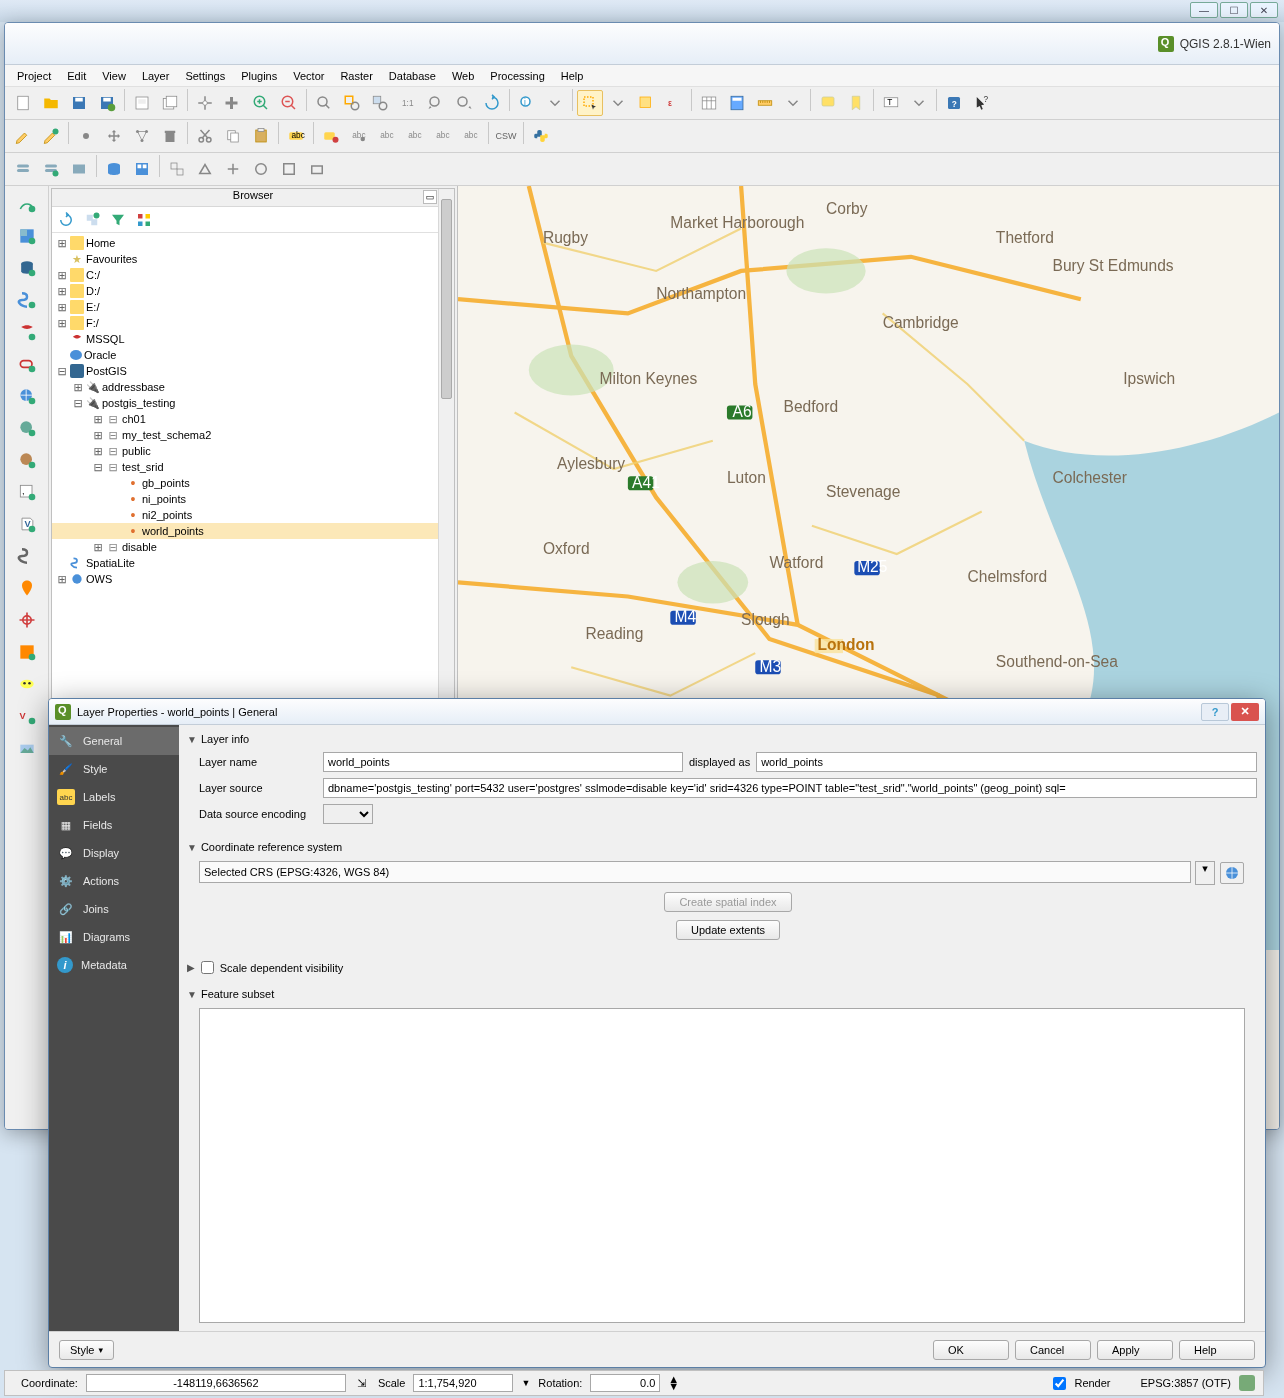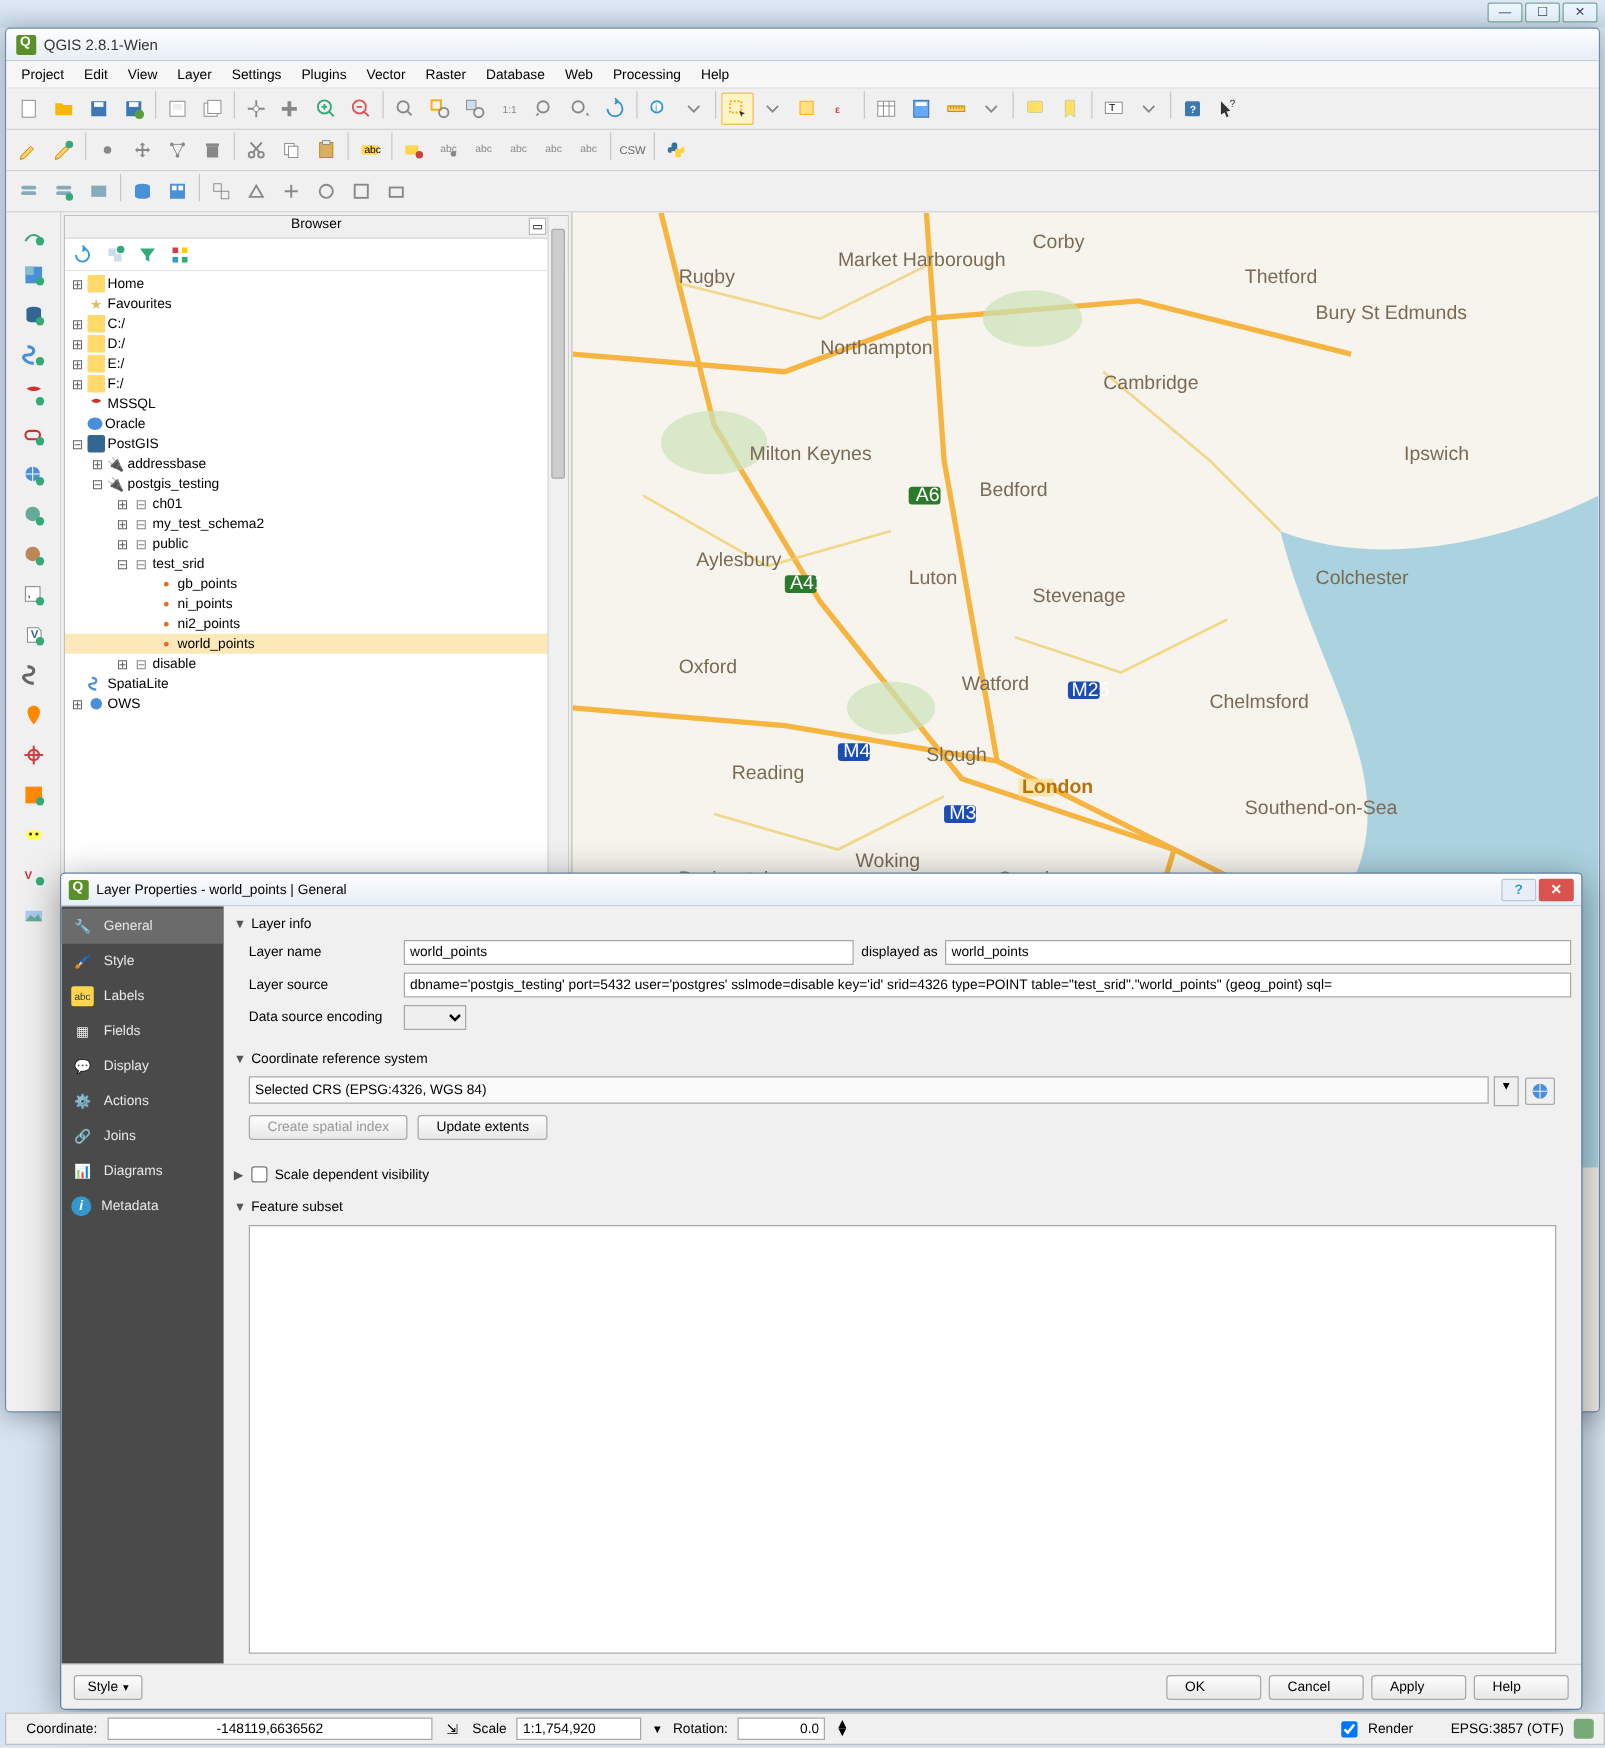--- a/index.html
+++ b/index.html
@@ -6,21 +6,21 @@
   body { background: #d6e4f1; width: 1284px; height: 1398px; overflow: hidden; position: relative; }
   
   
   .desktop-bg { position: absolute; top: 0; left: 0; right: 0; height: 22px; background: linear-gradient(#dfe9f5, #c9d9e8); display:flex; align-items:center; padding:0 4px; gap:8px;}
   .winbtns{position:absolute;right:6px;top:2px;display:flex;gap:2px;}
   .winbtns div{width:28px;height:16px;border:1px solid #7a9;border-radius:2px;background:#eaf4ff;display:flex;align-items:center;justify-content:center;font-size:10px;color:#445;}
   
   
   .qgis-window { position: absolute; top: 22px; left: 4px; right: 4px; bottom: 268px; background: #f0f0f0; border: 1px solid #6a8bb0; border-radius: 4px; box-shadow: 0 4px 20px rgba(0,0,0,.3); display: flex; flex-direction: column; overflow:hidden;}
   
-  .titlebar { height: 26px; background: linear-gradient(#fdfdfe, #e6eef7); display: flex; align-items: center; padding: 0 8px; border-bottom: 1px solid #c3cdd8; }
+  .titlebar { height: 42px; background: linear-gradient(#fdfdfe, #e6eef7); display: flex; align-items: center; padding: 0 8px; border-bottom: 1px solid #c3cdd8; justify-content: flex-end; }
   .titlebar .qicon { width:16px;height:16px;background:#5a8f29;border-radius:2px;margin-right:6px;position:relative;}
   .titlebar .qicon::after{content:"Q";color:#fff;font-weight:bold;position:absolute;left:3px;top:0;font-size:11px;}
   .titlebar span { font-size: 12px; color: #333; }
   
   .menubar { height: 22px; background: #f6f6f6; display: flex; align-items: center; padding: 0 4px; gap: 0; border-bottom: 1px solid #e0e0e0;}
   .menubar div { padding: 2px 8px; cursor: default; }
   
   .toolbar { background: #f0f0f0; border-bottom: 1px solid #d0d0d0; display: flex; padding: 2px 4px; flex-wrap: nowrap; min-height: 30px;}
   .toolbar.tb2{border-bottom:1px solid #d0d0d0;}
   .tbbtn { width: 26px; height: 26px; margin: 1px; border: 1px solid transparent; border-radius: 2px; display: inline-flex; align-items: center; justify-content: center; }
@@ -1044,21 +1044,21 @@
       <div class="crs-row">
         <input type="text" readonly="" value="Selected CRS (EPSG:4326, WGS 84)" style="">
         <div class="dd">▾</div>
         <div class="tbbtn" style="width:24px;height:22px;border:1px solid #a8a8a8;">
             <svg viewBox="0 0 24 24">
               <circle cx="12" cy="12" r="8" fill="#4a90d9"></circle>
               <path d="M4 12h16M12 4v16" stroke="#fff"></path>
             </svg>
           </div>
       </div>
-      <div class="form-row" style="gap:8px;">
+      <div class="form-row" style="gap:8px;flex-direction:column;">
         <button class="btn" disabled="">Create spatial index</button>
         <button class="btn">Update extents</button>
       </div>
 
       <div style="height:14px;"></div>
       <div class="section-hdr">
           <span class="tw2">▶</span>
           <input type="checkbox" style="margin: 0px 2px;">
           <span>Scale dependent visibility</span>
         </div>
@@ -1077,21 +1077,21 @@
         <span style="font-size:9px;">▾</span>
       </div>
     <div class="spacer"></div>
     <button class="btn">OK</button>
     <button class="btn">Cancel</button>
     <button class="btn">Apply</button>
     <button class="btn">Help</button>
   </div>
 </div>
 
-<div style="position:absolute;left:4px;right:0;bottom:2px;height:26px;background:#f0f0f0;border:1px solid #c0c0c0;display:flex;align-items:center;padding:0 8px;gap:8px;">
+<div style="position:absolute;left:4px;right:20px;bottom:2px;height:26px;background:#f0f0f0;border:1px solid #c0c0c0;display:flex;align-items:center;padding:0 8px;gap:8px;">
   <div class="globe"></div>
   <span>Coordinate:</span>
   <input type="text" style="width: 260px; border: 1px solid rgb(168, 168, 168); padding: 1px 4px; height: 18px; text-align: center;" value="-148119,6636562">
   <span style="width:16px;text-align:center;">⇲</span>
   <span>Scale</span>
   <input type="text" style="width: 100px; border: 1px solid rgb(168, 168, 168); padding: 1px 4px; height: 18px;" value="1:1,754,920">
   <span style="font-size:9px;">▼</span>
   <span>Rotation:</span>
   <input type="text" style="width: 70px; border: 1px solid rgb(168, 168, 168); padding: 1px 4px; height: 18px; text-align: right;" value="0.0">
   <span style="display:flex;flex-direction:column;font-size:7px;line-height:7px;">

